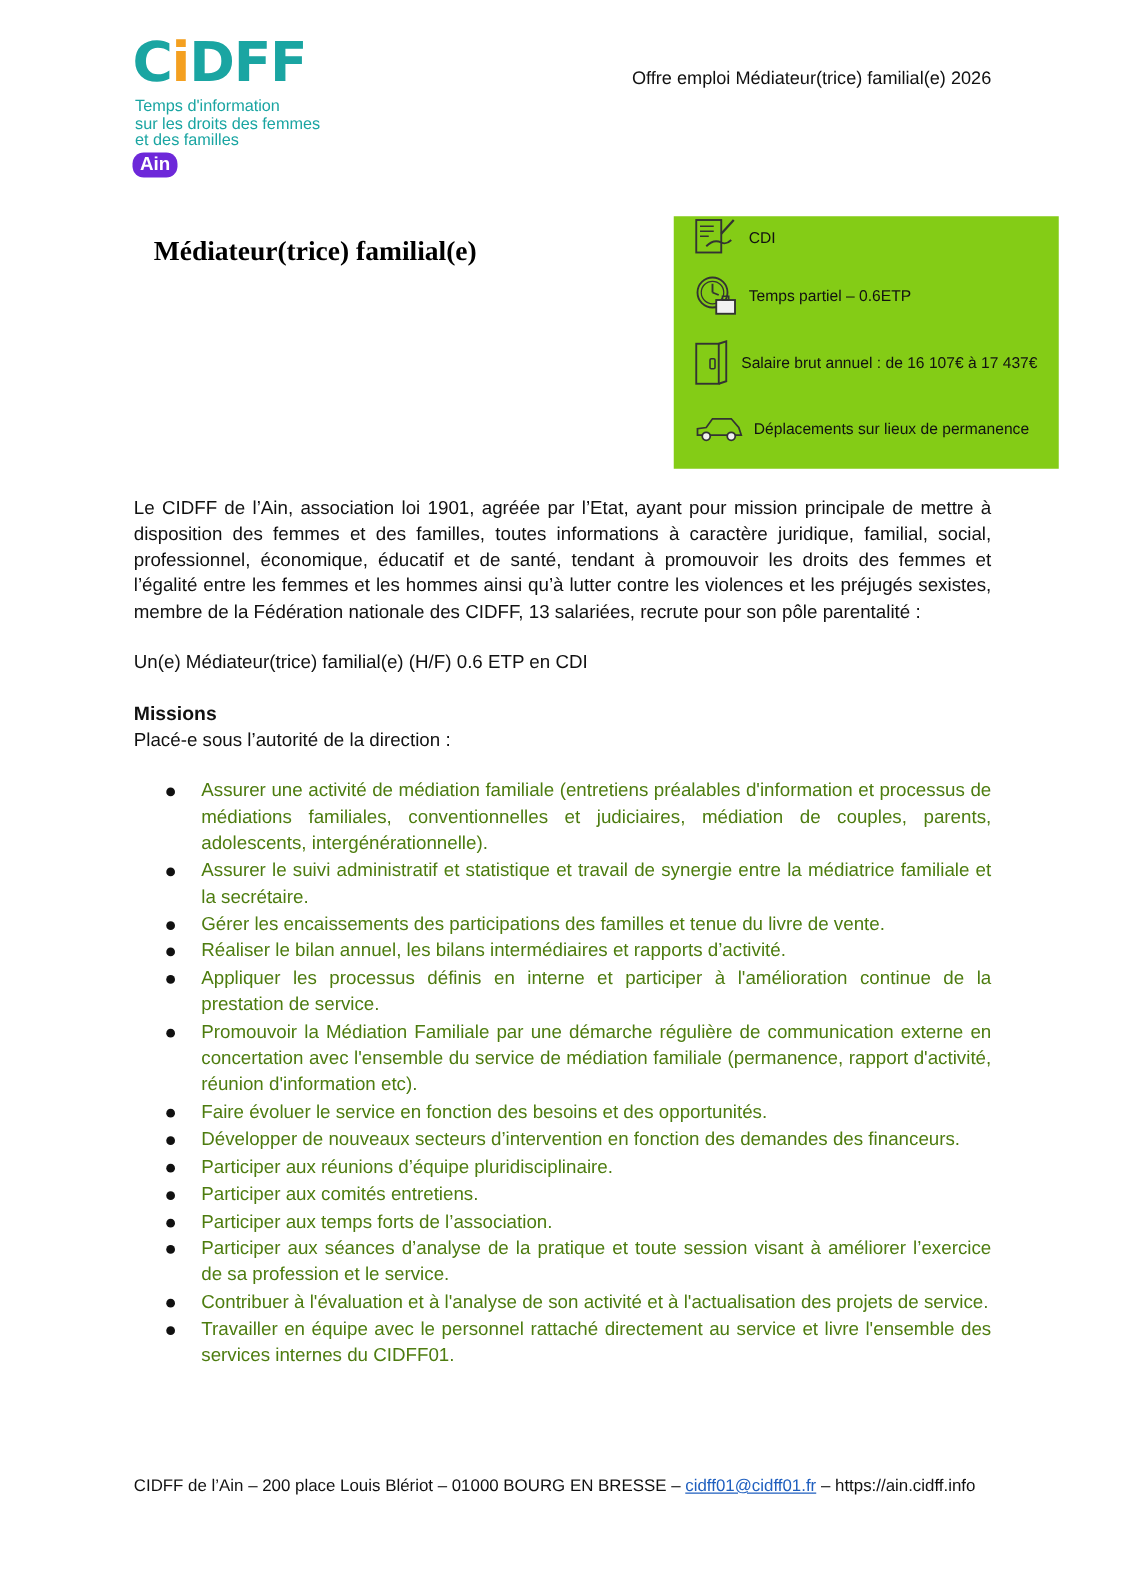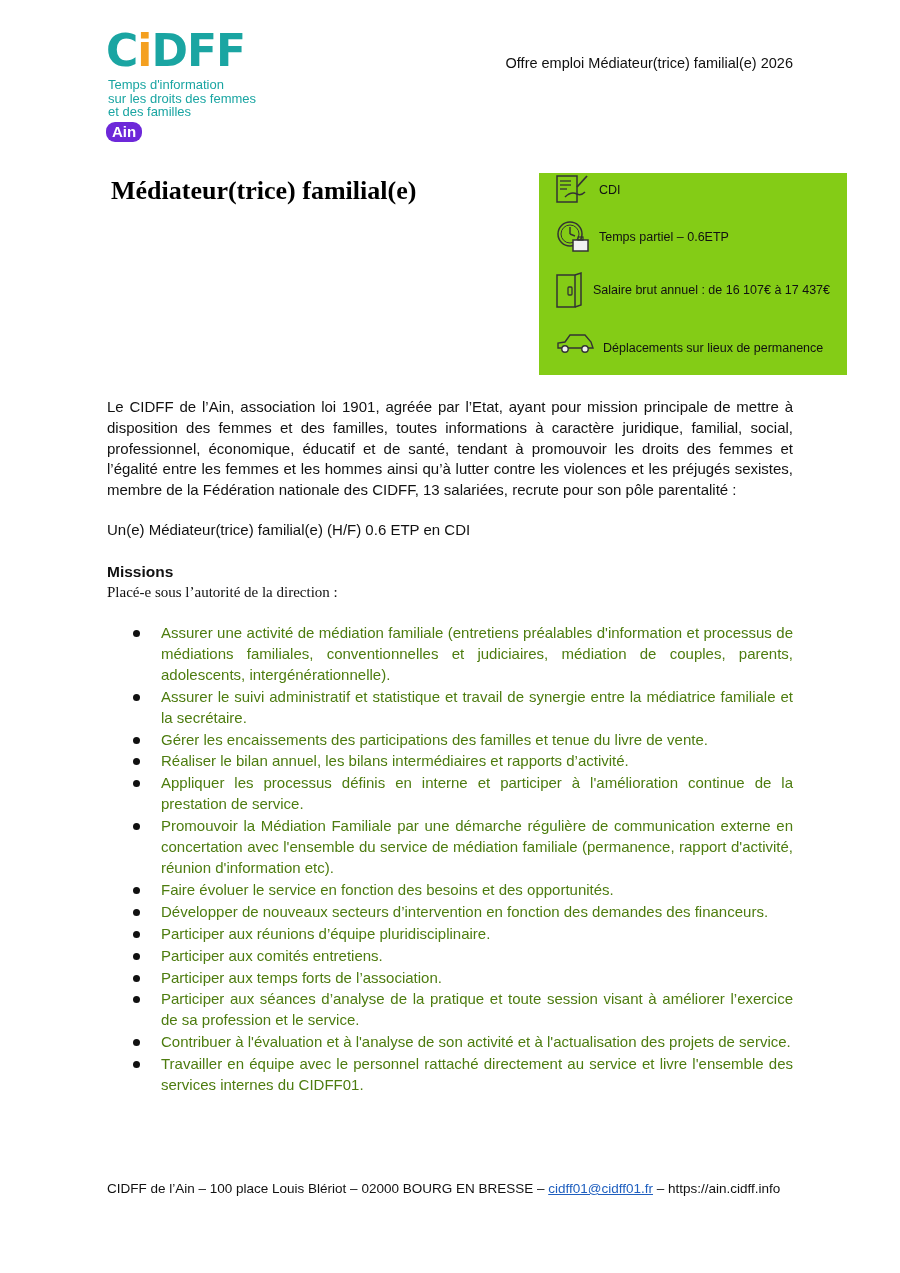--- a/index.html
+++ b/index.html
@@ -8,30 +8,30 @@
   .logo { position: absolute; left: 106px; top: 26px; width: 180px; height: 120px; }
   .logo-mark { position: absolute; left: 0; top: 0; font-family: "DejaVu Sans", sans-serif;
                font-weight: bold; font-size: 44px; color: #1aa5a2; letter-spacing: -1px; line-height: 50px; }
   .logo-mark .i { color: #f4a020; }
   .logo-sub { position: absolute; left: 2px; top: 52px; font-family: "Liberation Sans", sans-serif;
               font-size: 13px; line-height: 13.5px; color: #1aa5a2; white-space: nowrap; }
   .logo-badge { position: absolute; left: 0; top: 96px; background: #6d28d9; color: #fff;
                 font-weight: bold; font-size: 15px; padding: 1px 6px; border-radius: 9px; line-height: 18px; }
   .header-right { position: absolute; right: 107px; top: 55px; font-size: 14.5px; color: #111; text-align: center; }
   .title { position: absolute; left: 107px; top: 172px; font-family: "Liberation Serif", serif;
-           font-weight: bold; font-size: 26px; color: #000; margin: 4px; }
+           font-weight: bold; font-size: 22px; color: #000; margin: 16px; }
   .infobox { position: absolute; left: 539px; top: 173px; width: 308px; height: 202px; background: #84cc16; }
   .info-row { position: absolute; left: 16px; display: flex; align-items: center; font-size: 12.5px; color: #111; }
   .info-row svg { flex: 0 0 auto; }
   .info-row span { margin-left: 8px; white-space: nowrap; }
   .body-text { position: absolute; left: 107px; width: 686px; font-size: 15px; line-height: 20.8px;
                color: #111; font-family: "Liberation Sans", sans-serif; }
   .justify { text-align: justify; }
   .section-title { position: absolute; left: 107px; top: 563px; font-weight: bold; font-size: 15.5px; color: #111; }
-  .subline { position: absolute; left: 107px; top: 584px; font-size: 15px; color: #111; font-family: Liberation Serif, serif; }
+  .subline { position: absolute; left: 107px; top: 584px; font-size: 15px; color: #111; }
   ul.missions { position: absolute; left: 107px; top: 623px; width: 686px; margin: 0; padding: 0; list-style: none; }
   ul.missions li { position: relative; padding-left: 54px; font-size: 15px; line-height: 20.9px;
                    text-align: justify; color: #4d7c0f; margin-bottom: 1px; }
   ul.missions li .bullet { position: absolute; left: 26px; top: 7px; width: 7px; height: 7px;
                            background: #111; border-radius: 50%; }
   .footer { position: absolute; left: 107px; top: 1181px; font-size: 13.5px; color: #111; white-space: nowrap; }
   .footer a { color: #1f5fbf; text-decoration: underline; }
 </style>
 </head>
 <body>
@@ -74,21 +74,21 @@
     <span>Temps partiel – 0.6ETP</span>
   </div>
   <div class="info-row" style="top:98px;">
     <svg width="30" height="38" viewBox="0 0 30 38">
       <rect x="2" y="4" width="18" height="32" fill="none" stroke="#333" stroke-width="1.5"></rect>
       <path d="M20 4 L26 2 L26 34 L20 36" fill="none" stroke="#333" stroke-width="1.5"></path>
       <rect x="13" y="16" width="4" height="8" rx="1" fill="none" stroke="#333" stroke-width="1.3"></rect>
     </svg>
     <span>Salaire brut annuel : de 16 107€ à 17 437€</span>
   </div>
-  <div class="info-row" style="top:158px;align-items:flex-end;">
+  <div class="info-row" style="top:158px;">
     <svg width="40" height="24" viewBox="0 0 40 24">
       <path d="M3 17 L3 12 L10 11 L15 4 L30 4 L36 11 L38 17 Z" fill="none" stroke="#333" stroke-width="1.4"></path>
       <circle cx="10" cy="18" r="3.2" fill="#f1f1f1" stroke="#333" stroke-width="1.4"></circle>
       <circle cx="30" cy="18" r="3.2" fill="#f1f1f1" stroke="#333" stroke-width="1.4"></circle>
     </svg>
     <span>Déplacements sur lieux de permanence</span>
   </div>
 </div>
 
 <p class="body-text justify" style="top:397px; margin:0;">Le CIDFF de l’Ain, association loi 1901, agréée par l’Etat, ayant pour mission principale de mettre à disposition des femmes et des familles, toutes informations à caractère juridique, familial, social, professionnel, économique, éducatif et de santé, tendant à promouvoir les droits des femmes et l’égalité entre les femmes et les hommes ainsi qu’à lutter contre les violences et les préjugés sexistes, membre de la Fédération nationale des CIDFF, 13 salariées, recrute pour son pôle parentalité :</p>
@@ -109,14 +109,14 @@
   <li><span class="bullet"></span><span>Développer de nouveaux secteurs d’intervention en fonction des demandes des financeurs.</span></li>
   <li><span class="bullet"></span><span>Participer aux réunions d’équipe pluridisciplinaire.</span></li>
   <li><span class="bullet"></span><span>Participer aux comités entretiens.</span></li>
   <li><span class="bullet"></span><span>Participer aux temps forts de l’association.</span></li>
   <li><span class="bullet"></span><span>Participer aux séances d’analyse de la pratique et toute session visant à améliorer l’exercice de sa profession et le service.</span></li>
   <li><span class="bullet"></span><span>Contribuer à l'évaluation et à l'analyse de son activité et à l'actualisation des projets de service.</span></li>
   <li><span class="bullet"></span><span>Travailler en équipe avec le personnel rattaché directement au service et livre l'ensemble des services internes du CIDFF01.</span></li>
 </ul>
 
 <div class="footer">
-  <span>CIDFF de l’Ain – 100 place Louis Blériot – 02000 BOURG EN BRESSE – </span><a href="mailto:cidff01@cidff01.fr">cidff01@cidff01.fr</a><span> – </span><span>https://ain.cidff.info</span>
+  <span>CIDFF de l’Ain – 200 place Louis Blériot – 01000 BOURG EN BRESSE – </span><a href="mailto:cidff01@cidff01.fr">cidff01@cidff01.fr</a><span> – </span><span>https://ain.cidff.info</span>
 </div>
 
 </body></html>

